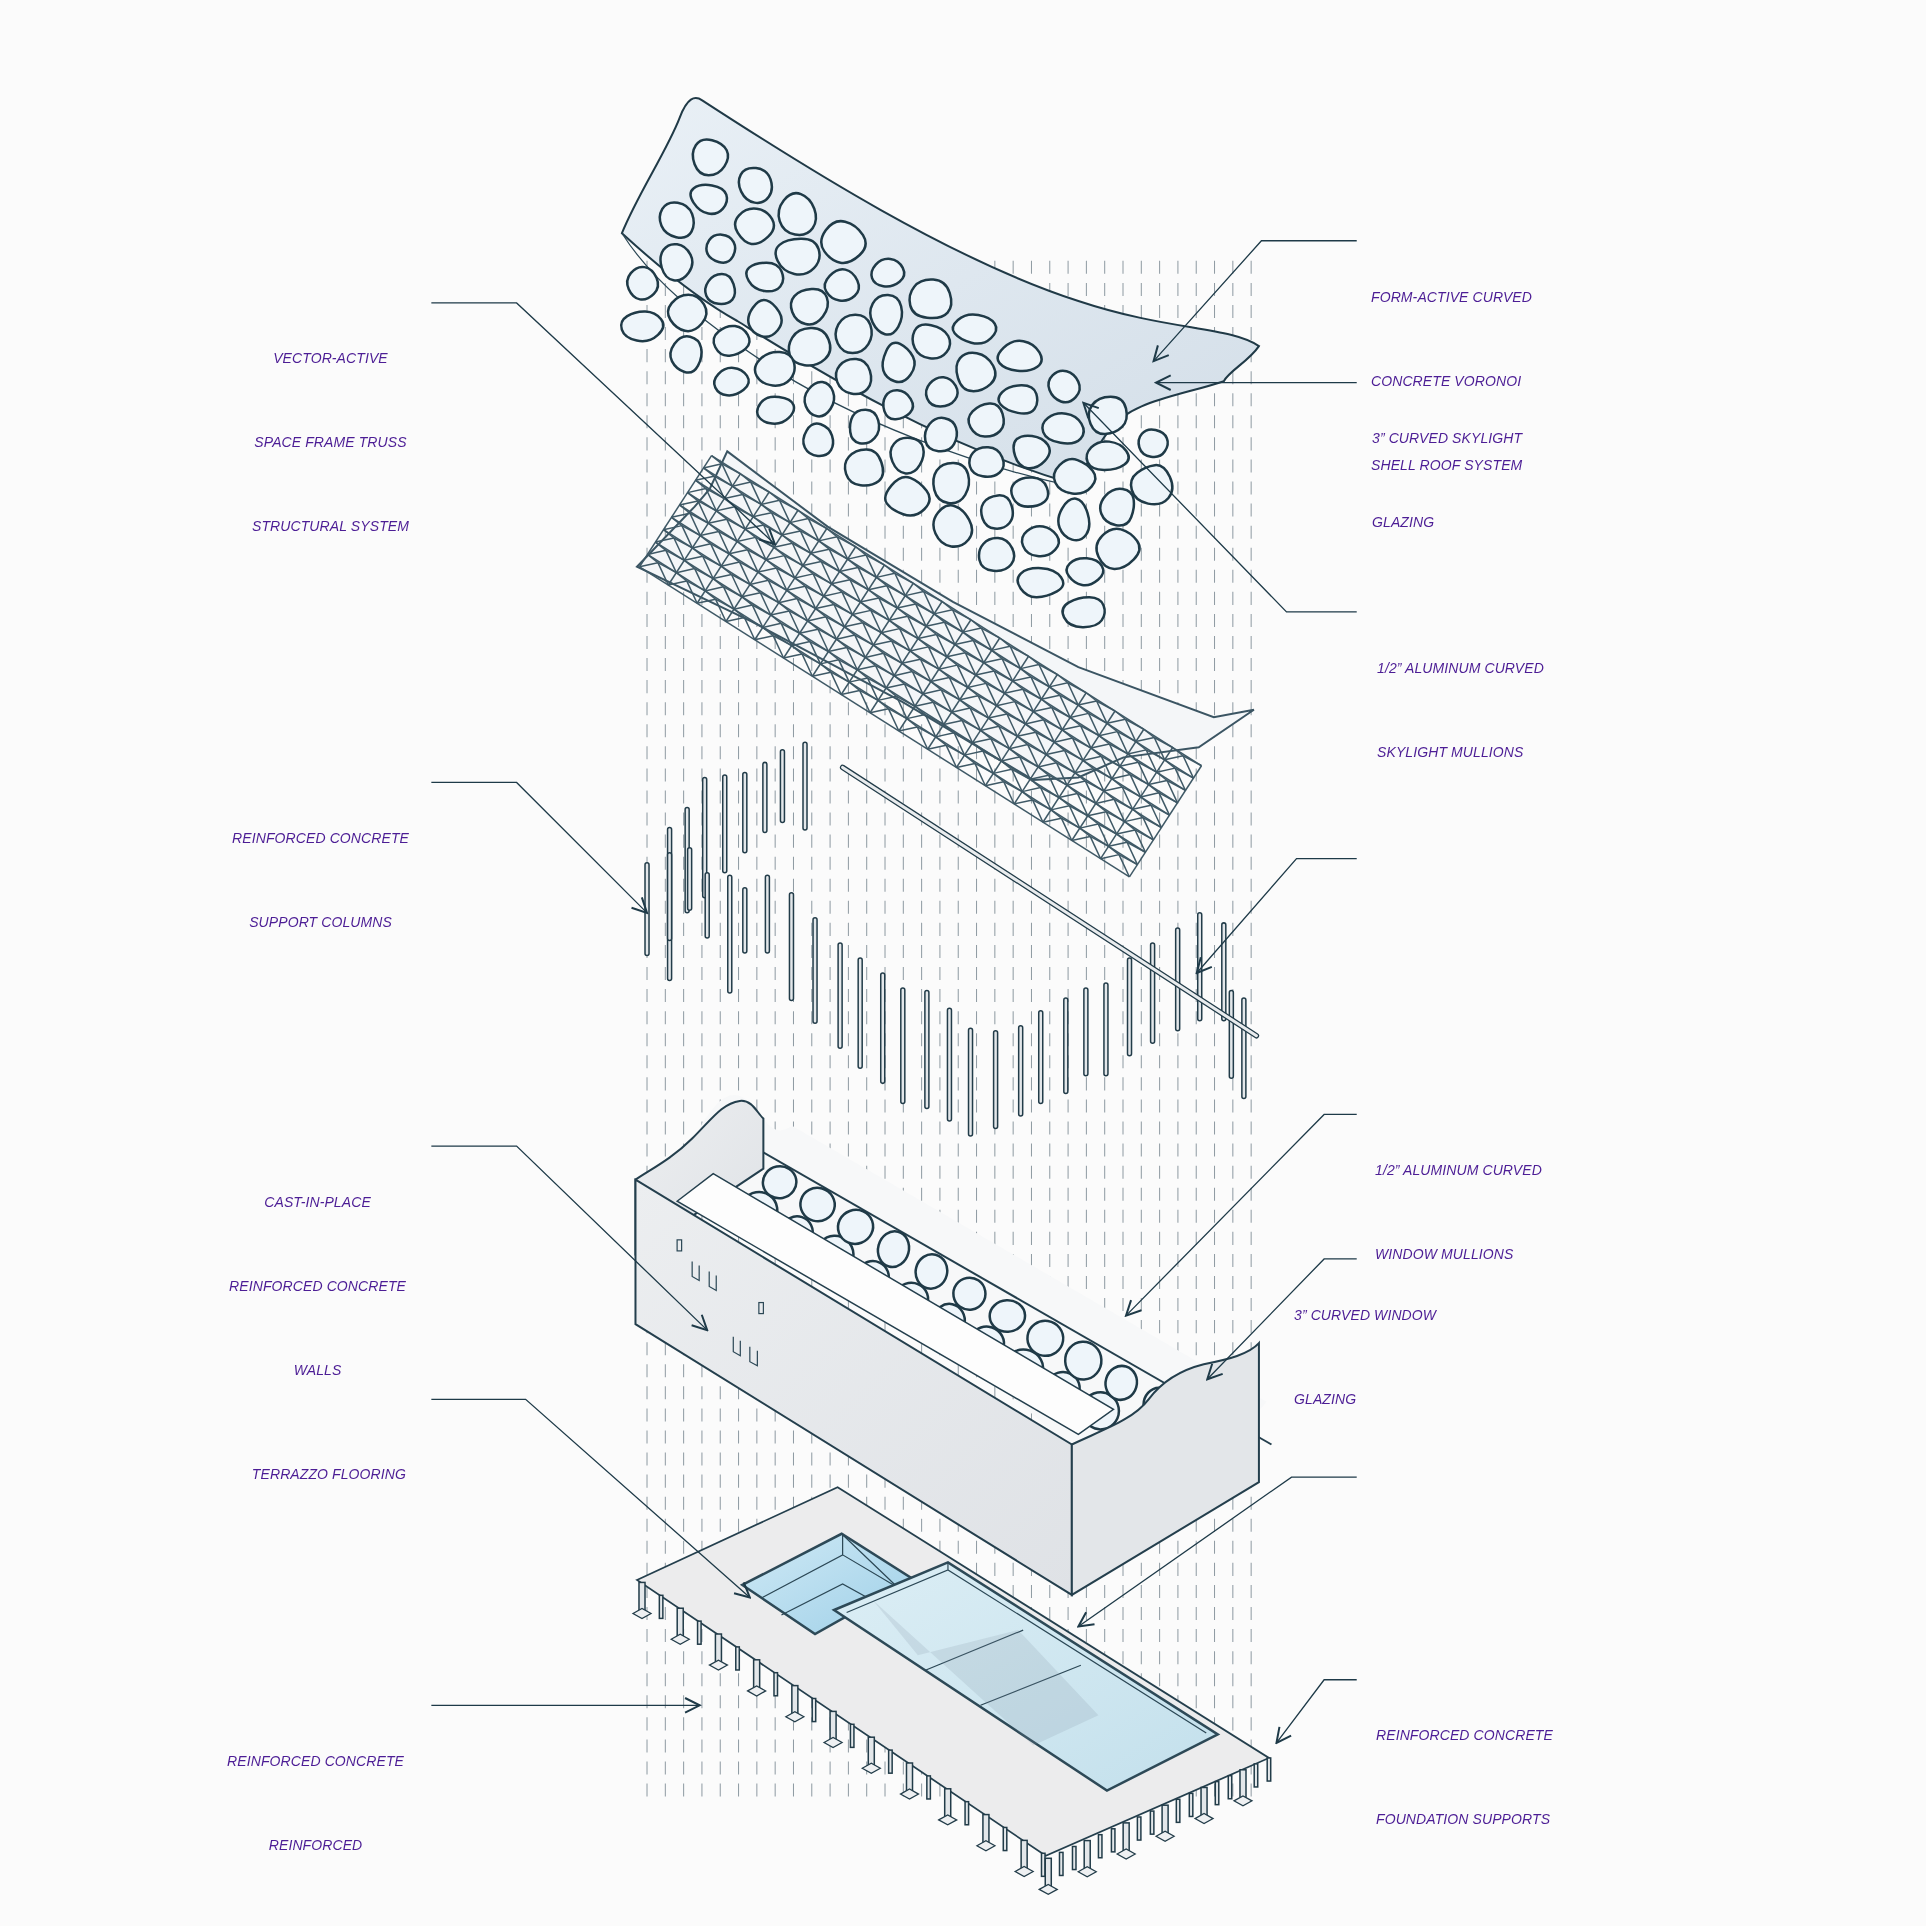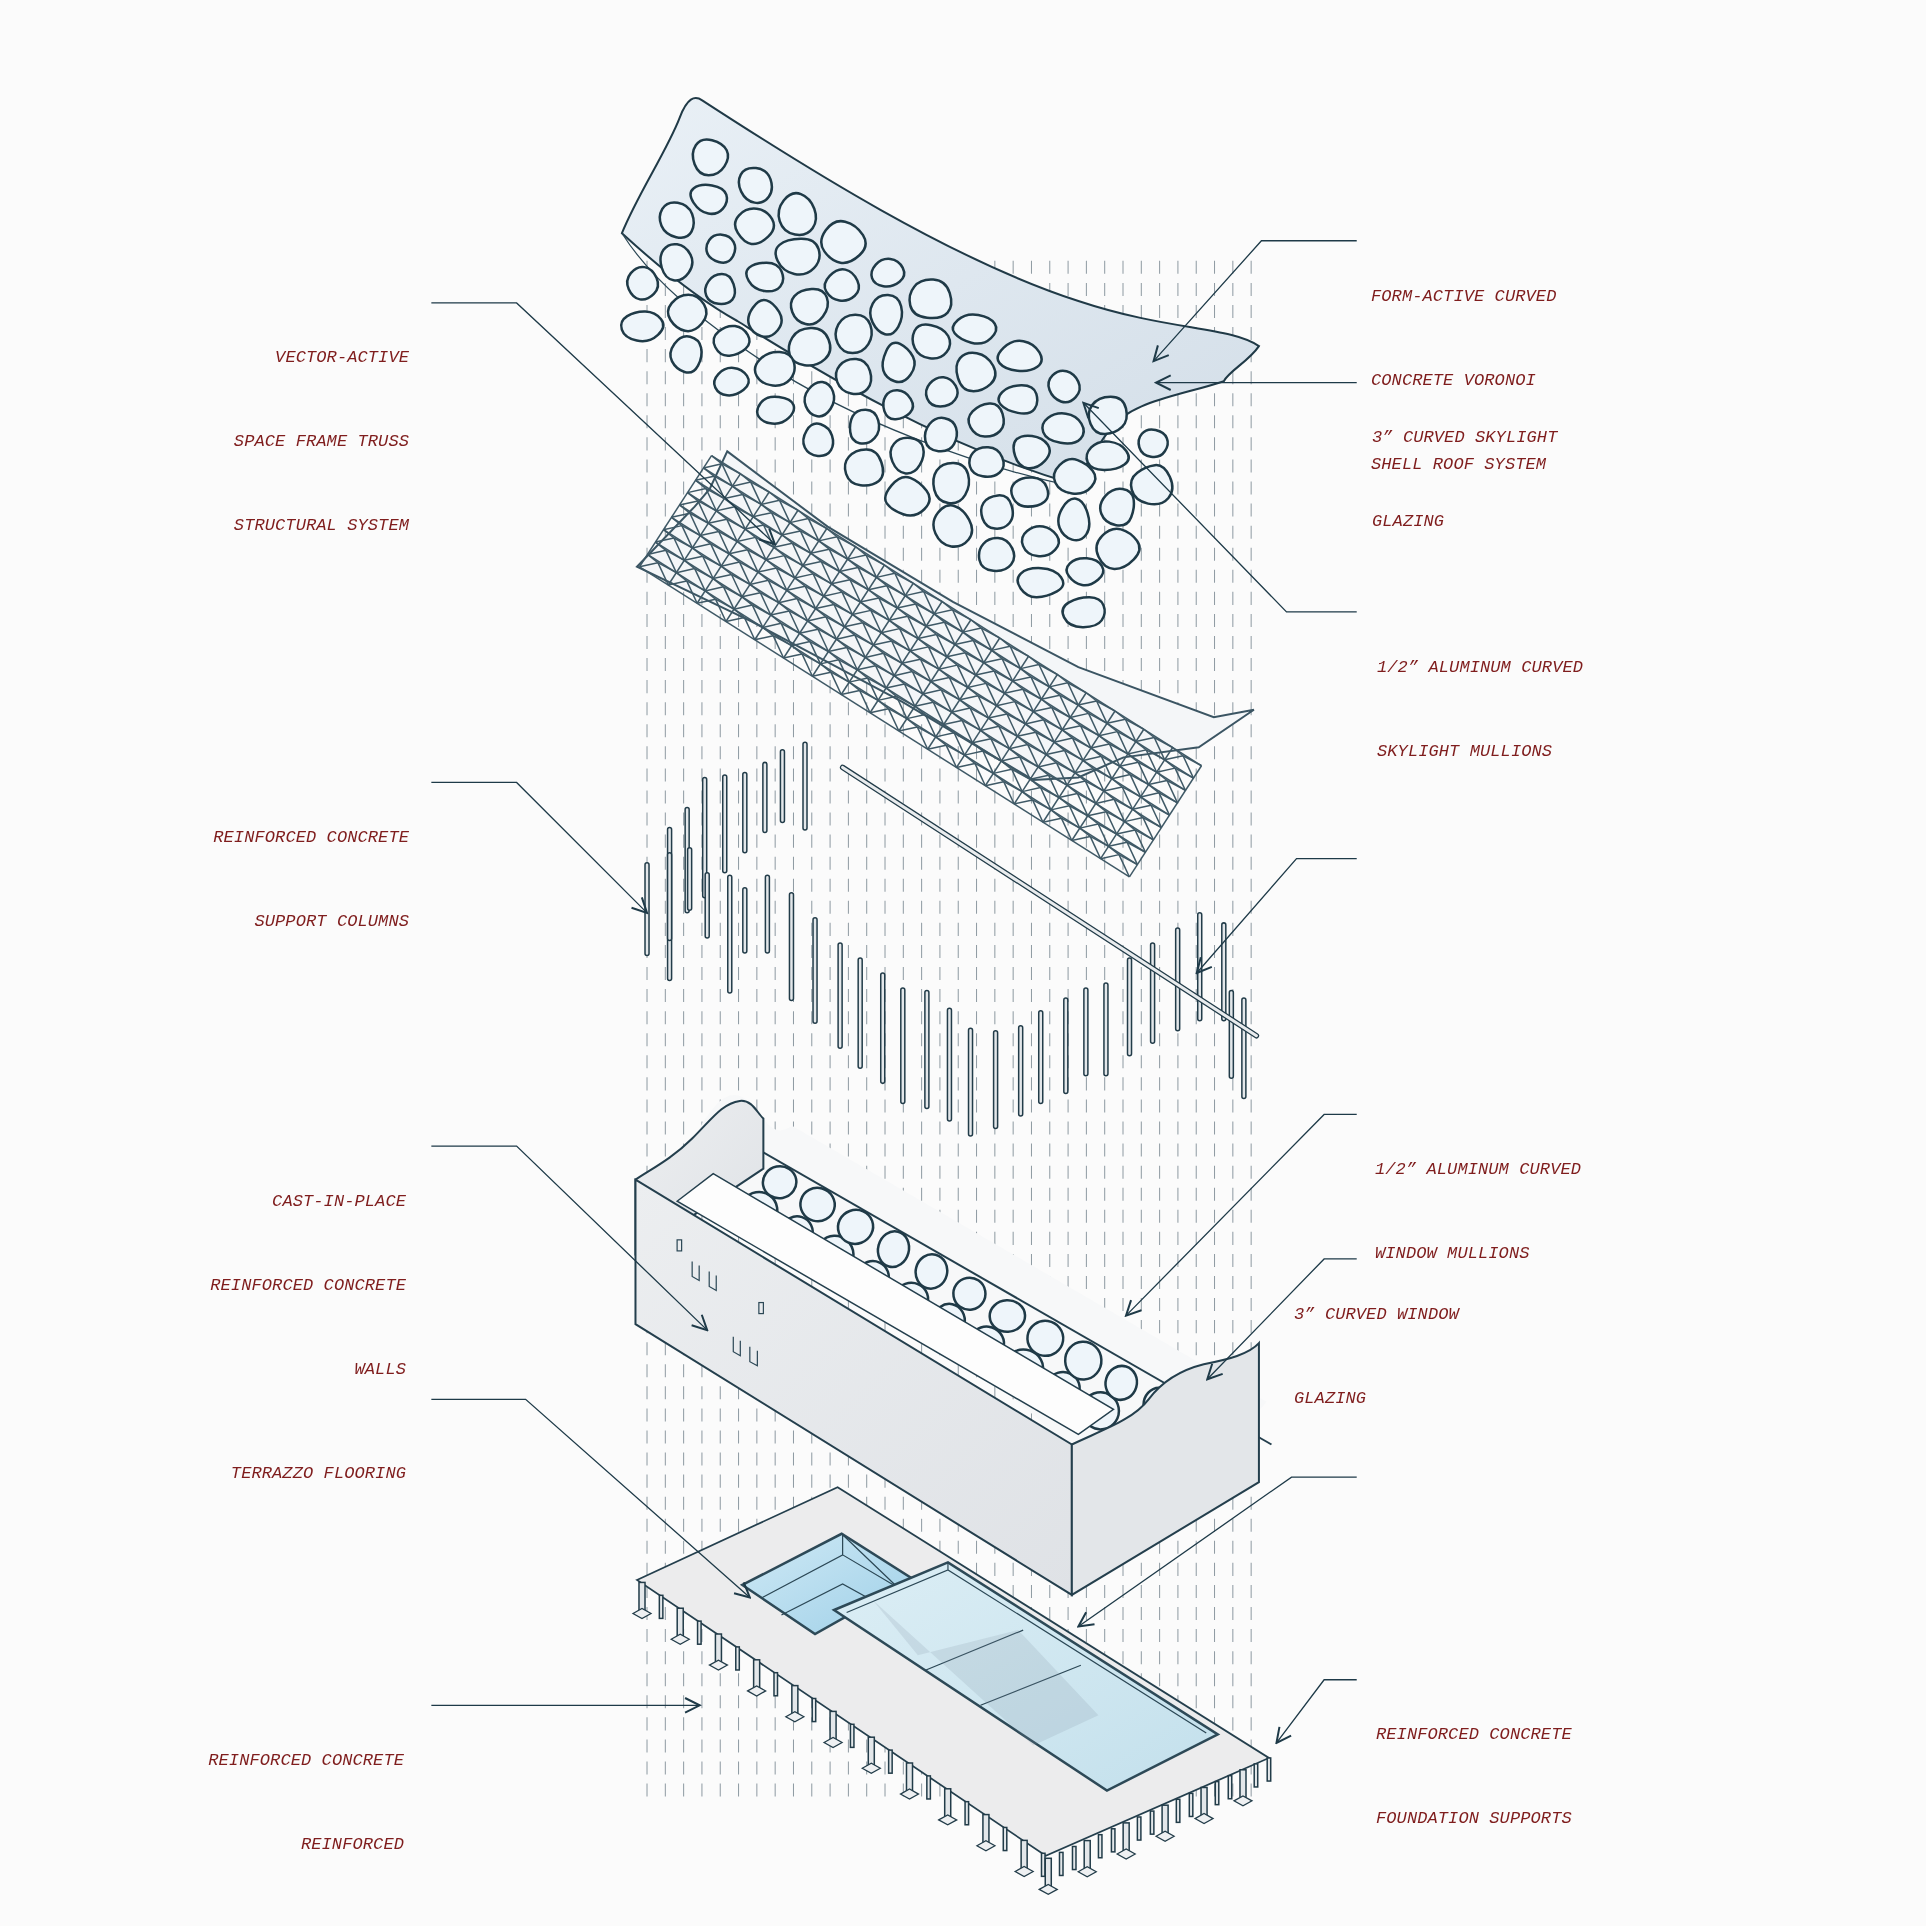--- a/index.html
+++ b/index.html
@@ -1,20 +1,20 @@
 <!DOCTYPE html>
 <html style="font-size:8px"><head>
 <meta charset="utf-8">
 <style>
   html,body{margin:0;padding:0;background:#fbfbfb;}
   #stage{position:relative;width:1926px;height:1926px;overflow:hidden;background:#fbfbfb;}
   svg#art{position:absolute;left:0;top:0;width:1926px;height:1926px;}
-  .label{position:absolute;font-family:Liberation Mono, monospace;font-style:italic;
-         font-size:17px;line-height:28px;color:#7f1d1d;letter-spacing:0.1px;white-space:pre;}
-  .label.left{text-align:right;}
+  .label{position:absolute;font-family:Liberation Sans, sans-serif;font-style:italic;
+         font-size:14px;line-height:28px;color:#4c1d95;letter-spacing:0.1px;white-space:pre;}
+  .label.left{text-align:center;}
   .label.right{text-align:left;}
   .label span{display:block;}
   .leader{stroke:#1e3a48;stroke-width:2.6;fill:none;}
   .proj{stroke:#8e9aa2;stroke-width:2;stroke-dasharray:26 18;fill:none;}
   .edge{stroke:#243f4d;stroke-width:4;fill:none;}
   .thin{stroke:#2b4755;stroke-width:2.4;fill:none;}
   .cell{fill:#eef5fa;stroke:#1f3a47;stroke-width:5;}
   .truss{stroke:#3f5966;stroke-width:3;fill:none;}
   .col{fill:#e3e7ea;stroke:#223c49;stroke-width:3;}
 </style>

